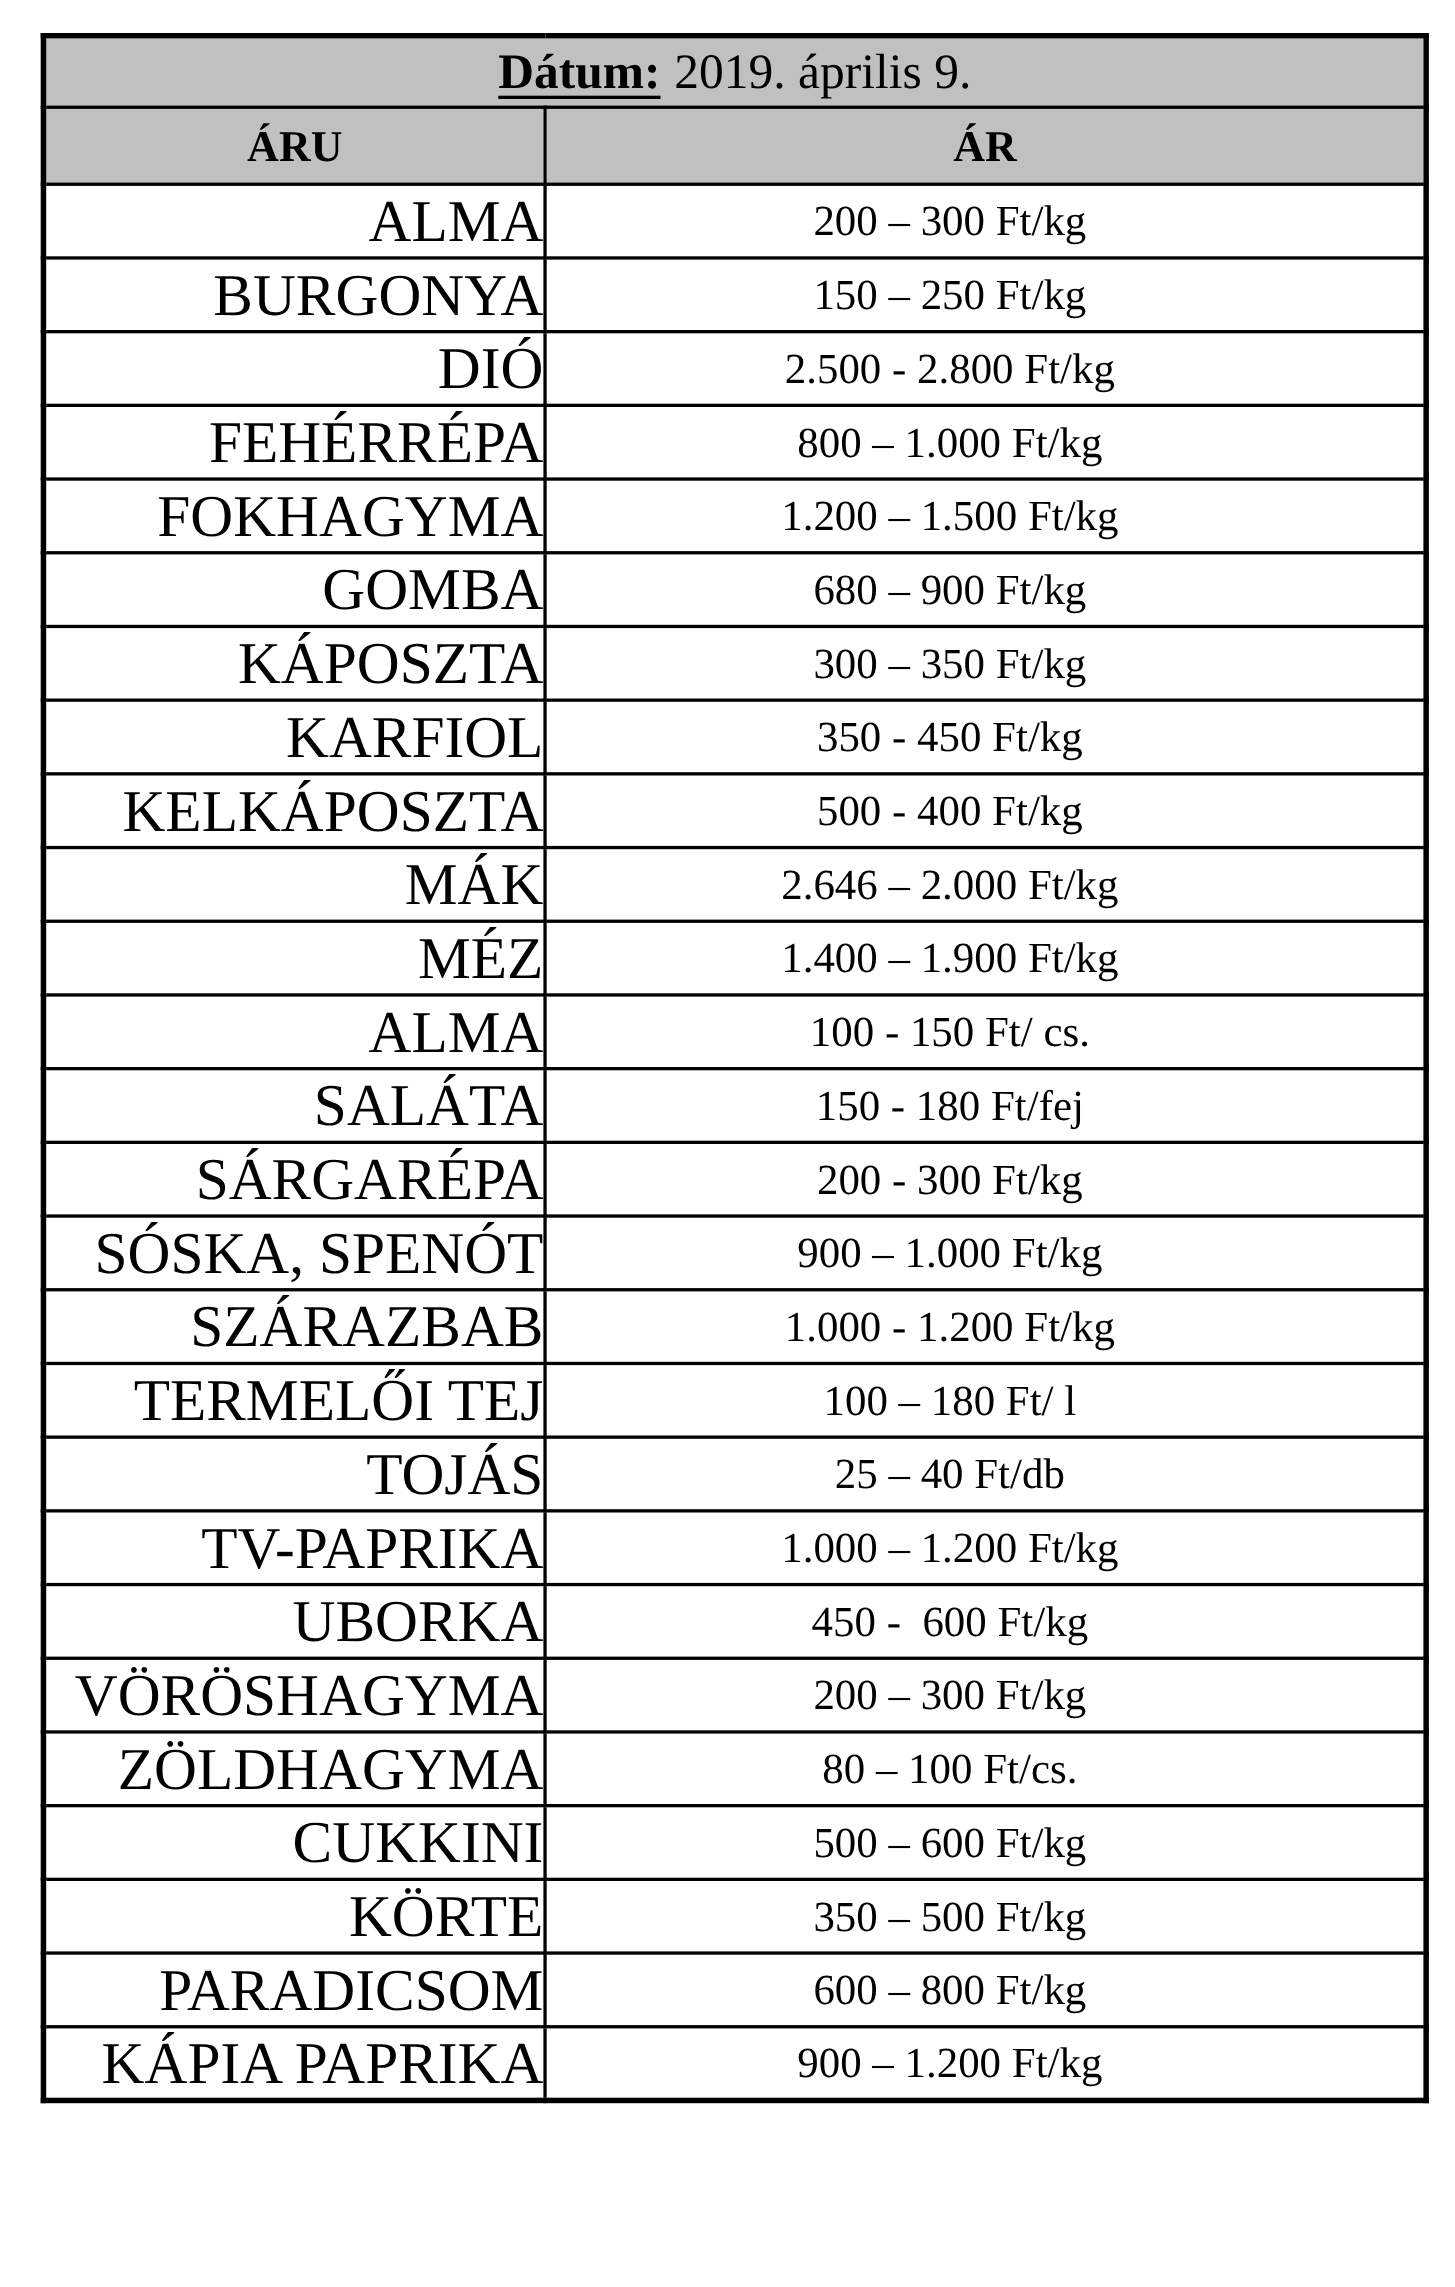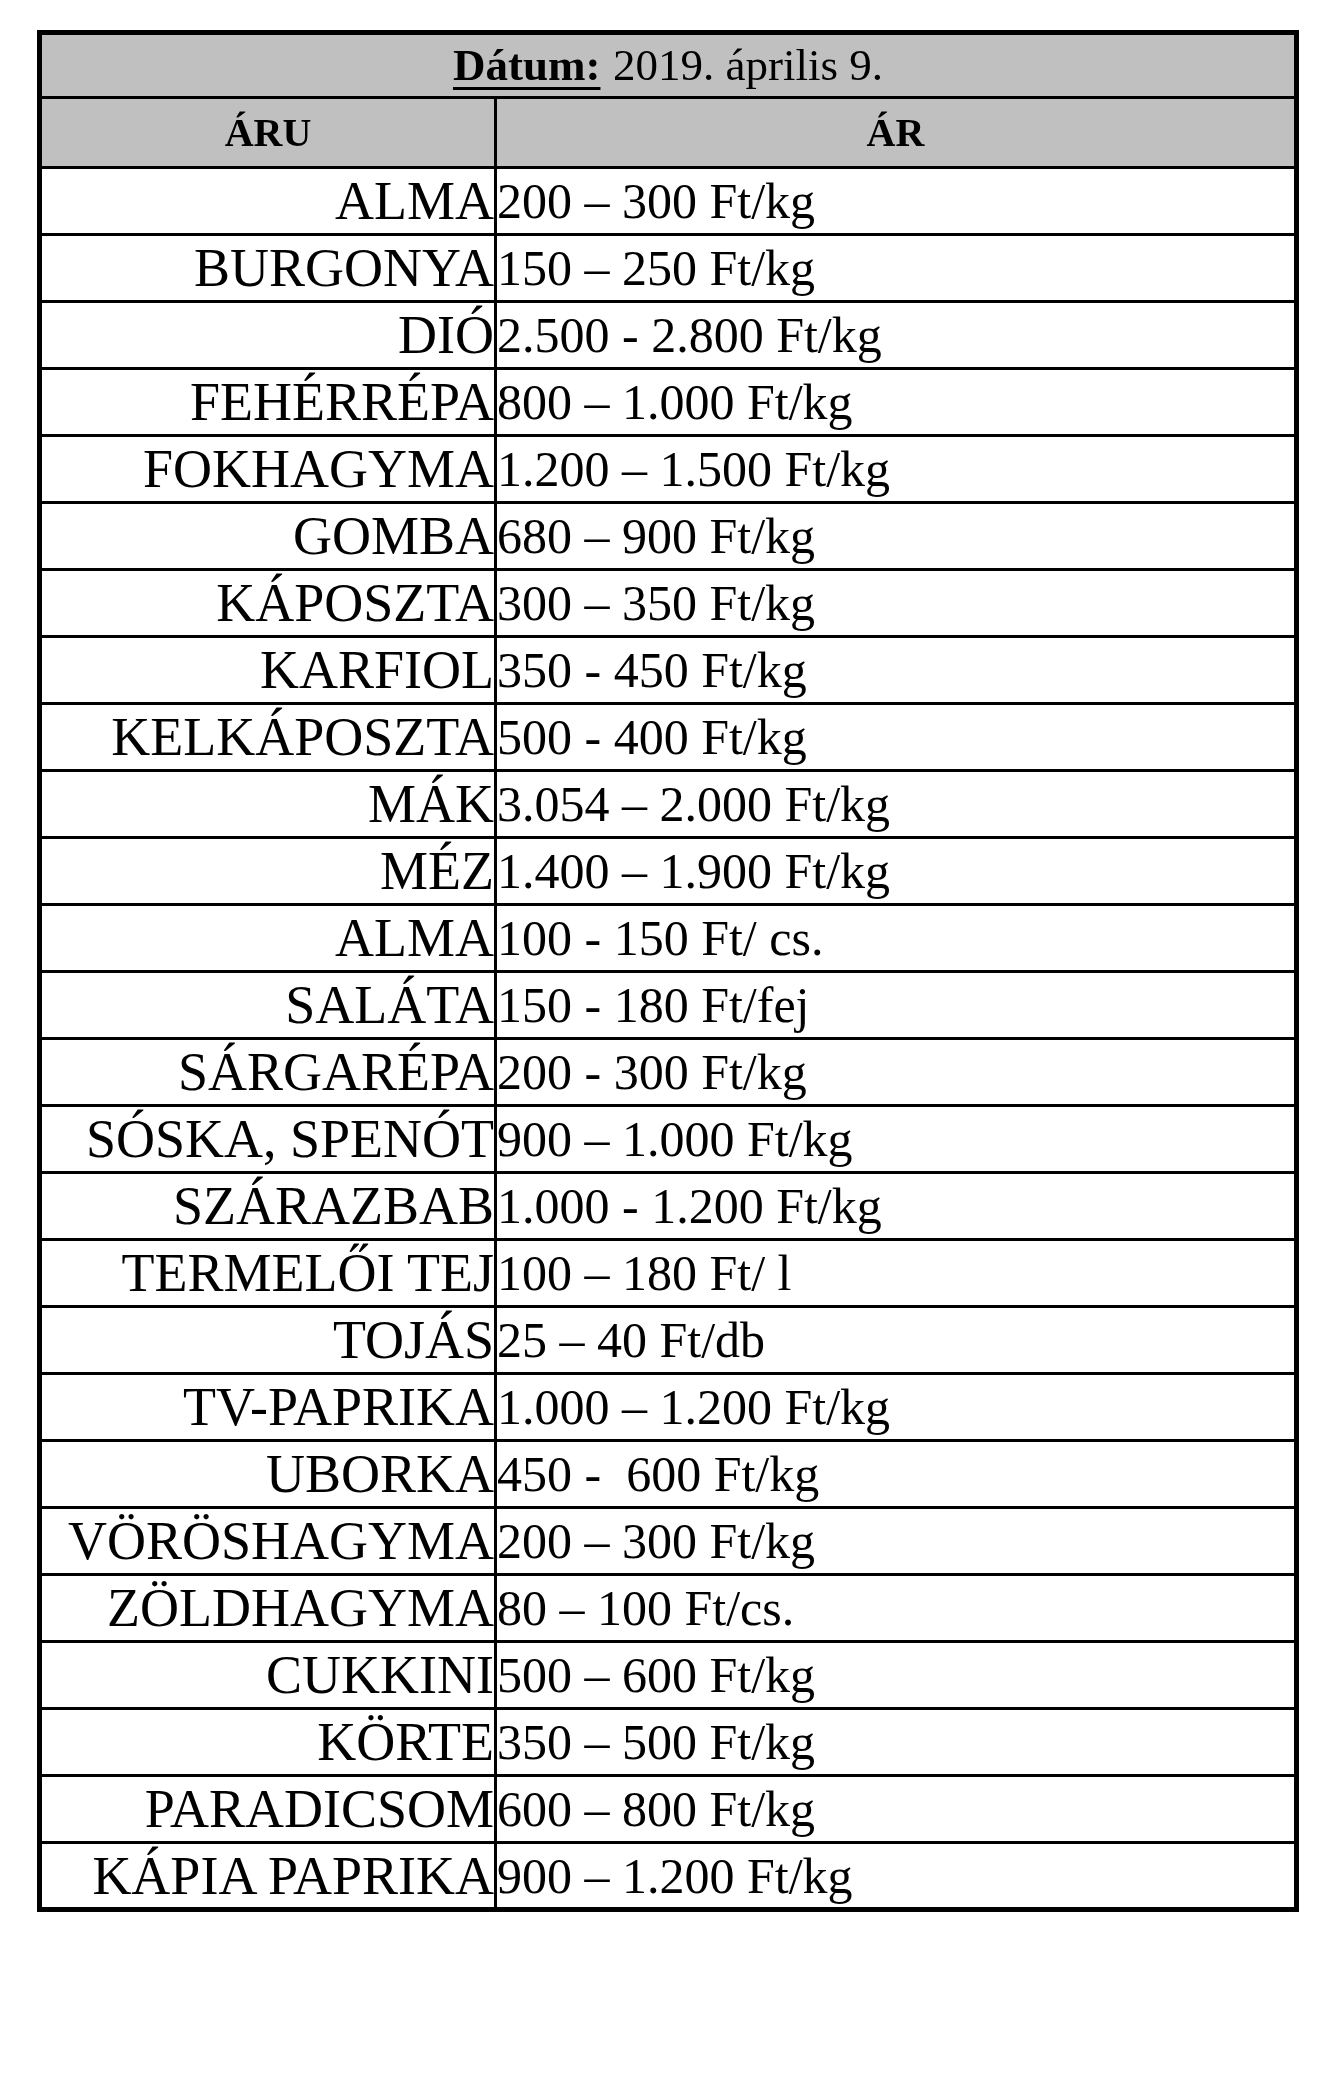--- a/index.html
+++ b/index.html
@@ -52,22 +52,22 @@
   }
   tr.data-row { height: 67px; }
   td.item-cell {
     font-size: 54px;
     text-align: right;
     padding-left: 12px;
     line-height: 1;
     white-space: pre;
   }
   td.price-cell {
-    font-size: 50px;
-    text-align: left;
+    font-size: 39px;
+    text-align: center;
     padding-right: 64px;
     line-height: 1;
     white-space: pre;
   }
 </style>
 </head>
 <body>
 
 <table class="price-table">
   <colgroup>
@@ -126,21 +126,21 @@
     <td class="price-cell">350 - 450 Ft/kg</td>
   </tr>
 
   <tr class="data-row">
     <td class="item-cell">KELKÁPOSZTA</td>
     <td class="price-cell">500 - 400 Ft/kg</td>
   </tr>
 
   <tr class="data-row">
     <td class="item-cell">MÁK</td>
-    <td class="price-cell">3.054 – 2.000 Ft/kg</td>
+    <td class="price-cell">2.646 – 2.000 Ft/kg</td>
   </tr>
 
   <tr class="data-row">
     <td class="item-cell">MÉZ</td>
     <td class="price-cell">1.400 – 1.900 Ft/kg</td>
   </tr>
 
   <tr class="data-row">
     <td class="item-cell">ALMA</td>
     <td class="price-cell">100 - 150 Ft/ cs.</td>

